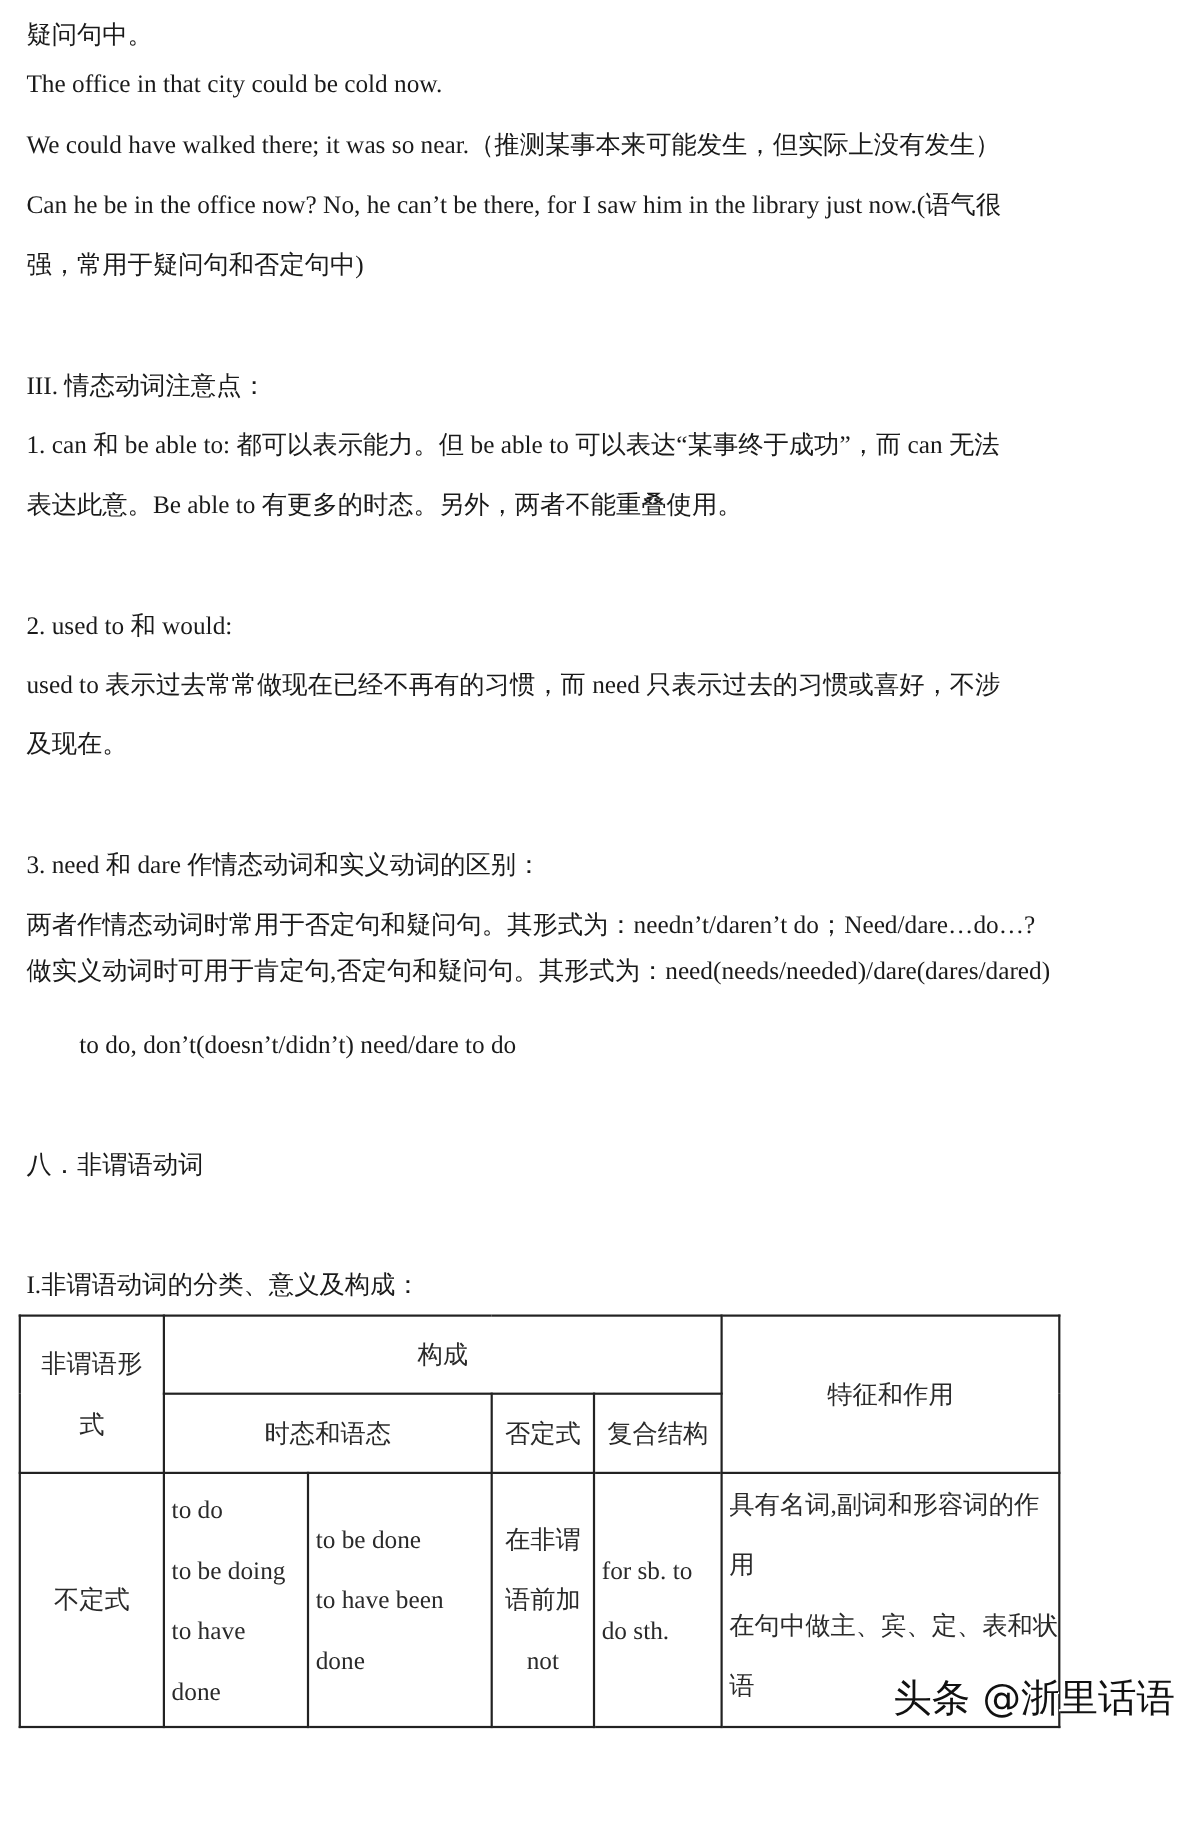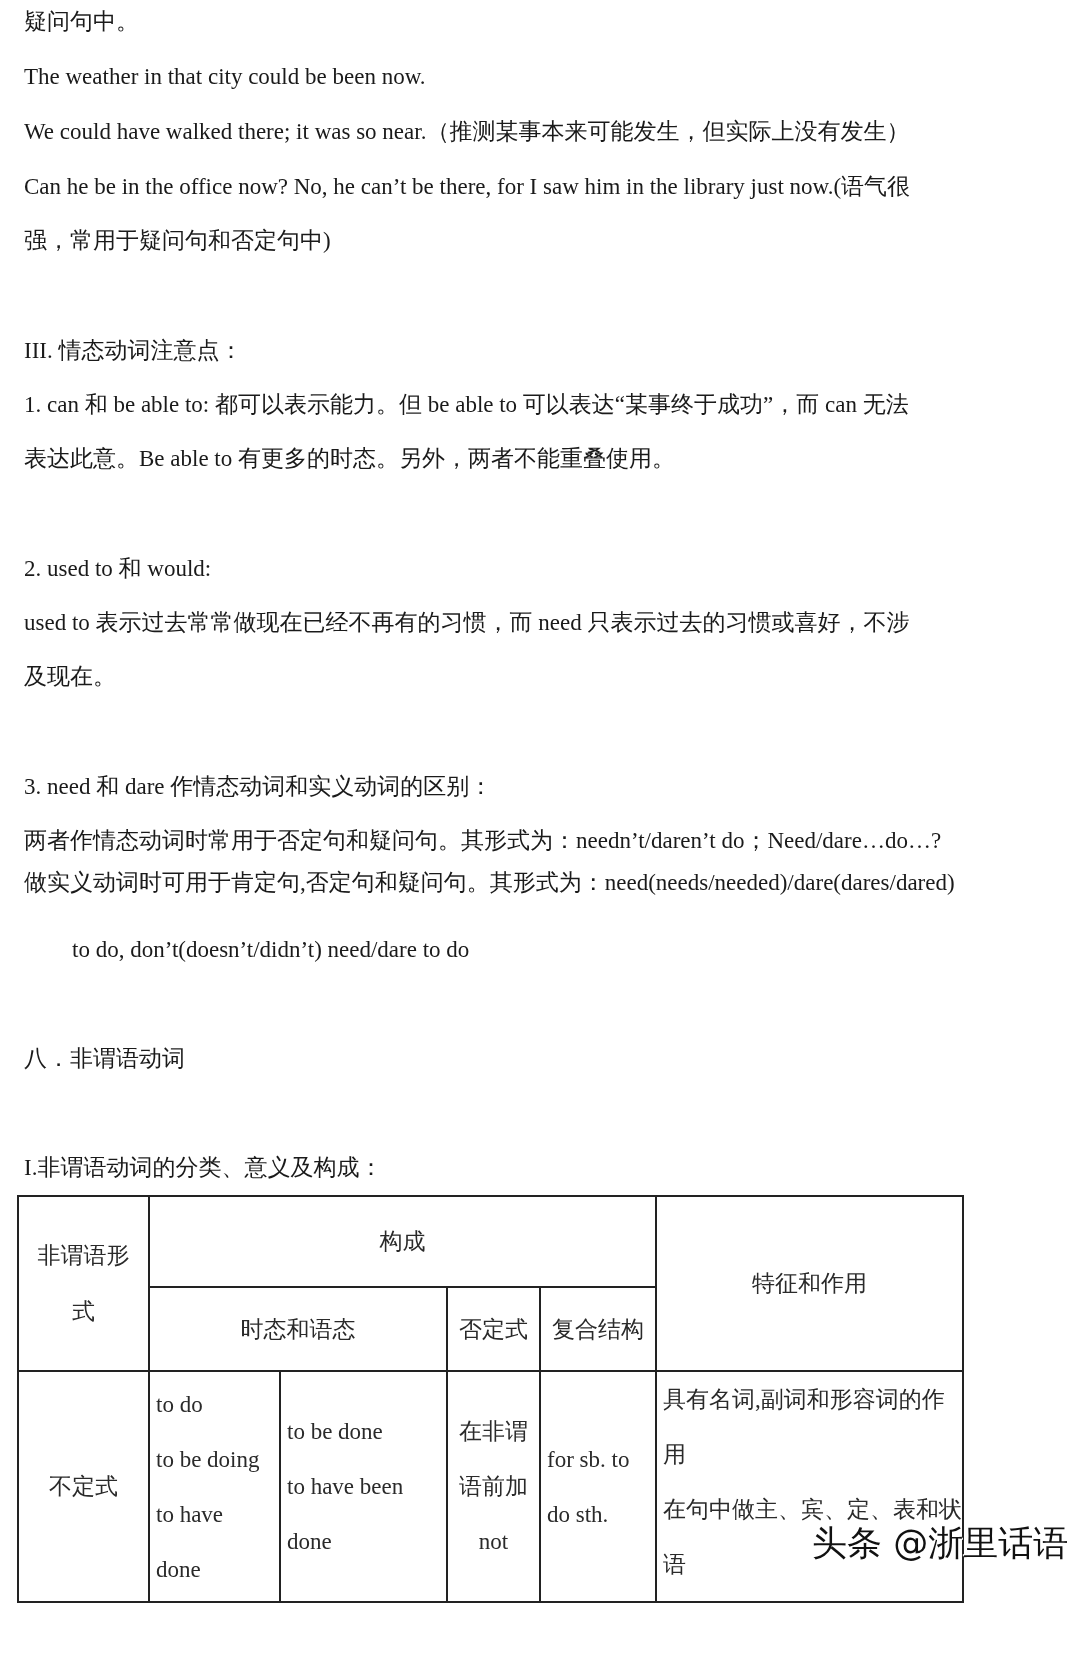--- a/index.html
+++ b/index.html
@@ -11,22 +11,22 @@
   table.grid td { border:2px solid #222; font-size:23px; color:#2a2a2a; padding:0; vertical-align:middle; }
   .c { text-align:center; }
   .stack div { line-height:55px; }
   .cell-left { padding-left:6px !important; }
   .watermark { position:absolute; left:812px; top:1520px; font-family:"DejaVu Sans",sans-serif;
                font-size:35px; color:#111; text-shadow:1px 1px 0 #fff,-1px -1px 0 #fff; }
 </style>
 </head>
 <body>
 
-<div class="line" style="top:7px;">疑问句中。</div>
-<div class="line" style="top:62px;">The weather in that city could be been now.</div>
+<div class="line" style="top:17px;">疑问句中。</div>
+<div class="line" style="top:62px;">The office in that city could be cold now.</div>
 <div class="line" style="top:117px;">We could have walked there; it was so near.（推测某事本来可能发生，但实际上没有发生）</div>
 <div class="line" style="top:172px;">Can he be in the office now? No, he can’t be there, for I saw him in the library just now.(语气很</div>
 <div class="line" style="top:226px;">强，常用于疑问句和否定句中)</div>
 
 <div class="line bold" style="top:336px;">III. 情态动词注意点：</div>
 <div class="line" style="top:390px;">1. can 和 be able to:  都可以表示能力。但 be able to 可以表达“某事终于成功”，而 can 无法</div>
 <div class="line" style="top:444px;">表达此意。Be able to 有更多的时态。另外，两者不能重叠使用。</div>
 <div class="line" style="top:554px;">2. used to 和 would:</div>
 <div class="line" style="top:608px;">used to 表示过去常常做现在已经不再有的习惯，而 need 只表示过去的习惯或喜好，不涉</div>
 <div class="line" style="top:662px;text-align:right;">及现在。</div>
@@ -41,31 +41,31 @@
 <table class="grid">
   <colgroup>
     <col style="width:131px">
       <col style="width:131px">
       <col style="width:167px">
     <col style="width:93px">
       <col style="width:116px">
       <col style="width:307px">
   </colgroup>
   <tbody>
-      <tr style="height:91px">
+      <tr style="height:71px">
     <td rowspan="2" class="c">
       <div style="line-height:56px;">
         <div>非谓语形</div>
         <div>式</div>
       </div>
     </td>
     <td colspan="4" class="c">构成</td>
     <td rowspan="2" class="c">特征和作用</td>
   </tr>
-  <tr style="height:84px">
+  <tr style="height:72px">
     <td colspan="2" class="c">时态和语态</td>
     <td class="c">否定式</td>
     <td class="c">复合结构</td>
   </tr>
   <tr style="height:231px">
     <td class="c">不定式</td>
     <td class="cell-left stack">
       <div>to do</div>
       <div>to be doing</div>
       <div>to have</div>

